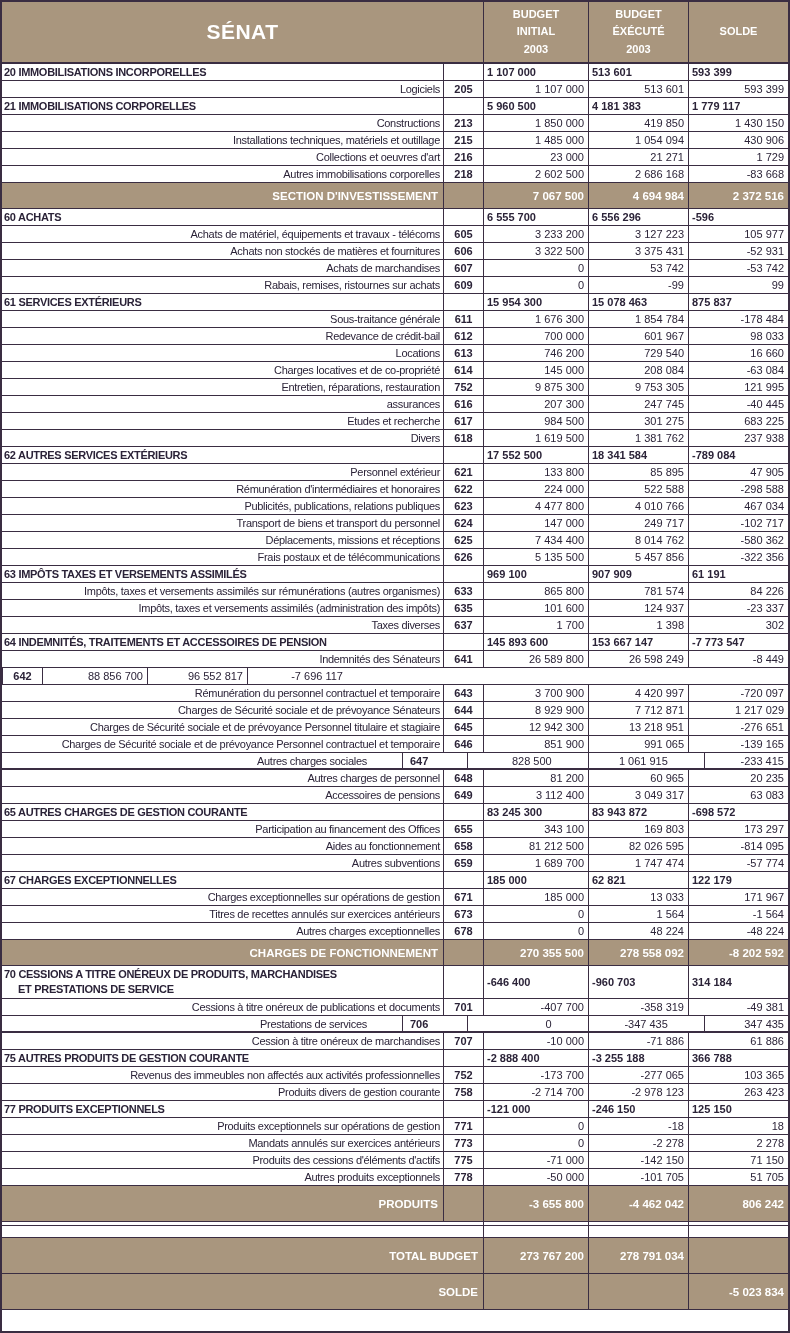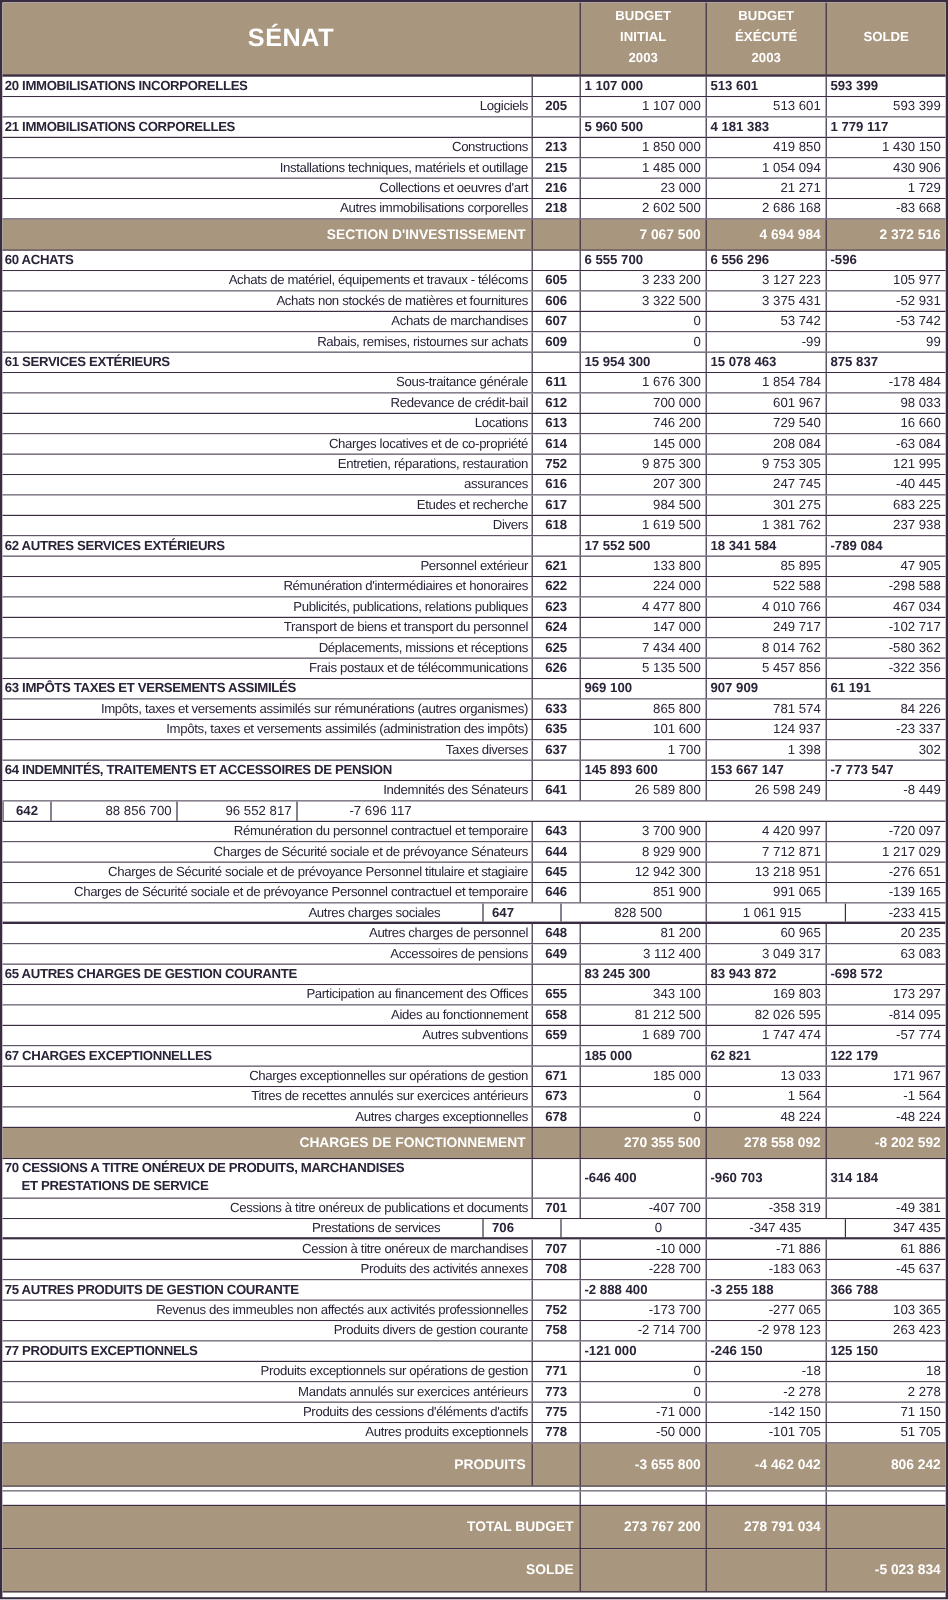--- a/index.html
+++ b/index.html
@@ -449,27 +449,20 @@
         <div class="cell c-v c-v2">-347 435</div>
         <div class="cell c-v c-v3">347 435</div>
       </div>
       <div class="row detail">
         <div class="cell c-label">Cession à titre onéreux de marchandises</div>
         <div class="cell c-code">707</div>
         <div class="cell c-v c-v1">-10 000</div>
         <div class="cell c-v c-v2">-71 886</div>
         <div class="cell c-v c-v3">61 886</div>
       </div>
-      <div class="row detail">
-        <div class="cell c-label">Produits des activités annexes</div>
-        <div class="cell c-code">708</div>
-        <div class="cell c-v c-v1">-228 700</div>
-        <div class="cell c-v c-v2">-183 063</div>
-        <div class="cell c-v c-v3">-45 637</div>
-      </div>
       <div class="row section">
         <div class="cell c-label">75 AUTRES PRODUITS DE GESTION COURANTE</div>
         <div class="cell c-code"></div>
         <div class="cell c-v c-v1">-2 888 400</div>
         <div class="cell c-v c-v2">-3 255 188</div>
         <div class="cell c-v c-v3">366 788</div>
       </div>
       <div class="row detail">
         <div class="cell c-label">Revenus des immeubles non affectés aux activités professionnelles</div>
         <div class="cell c-code">752</div>

